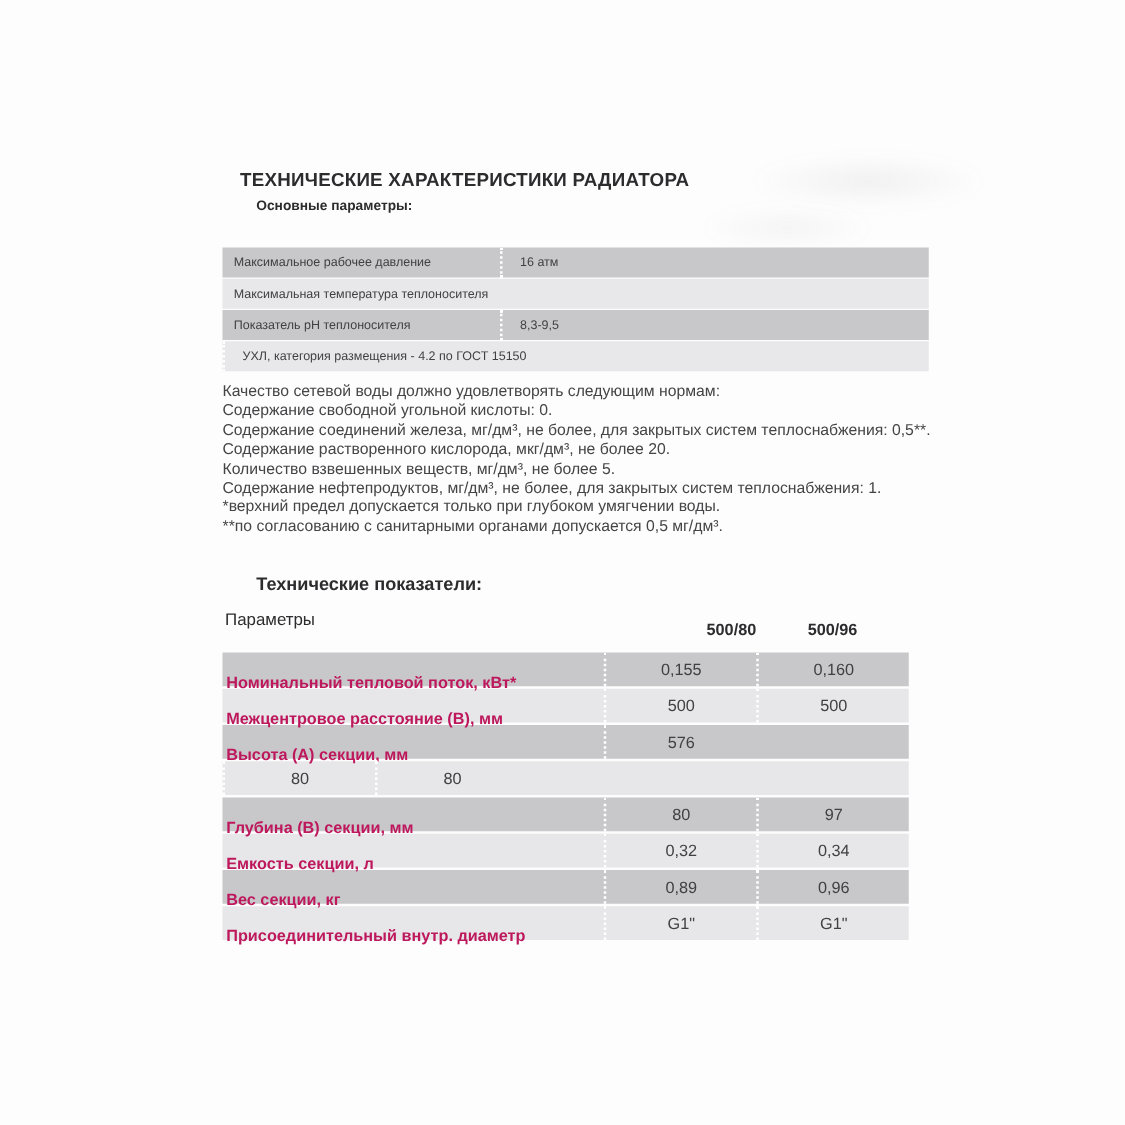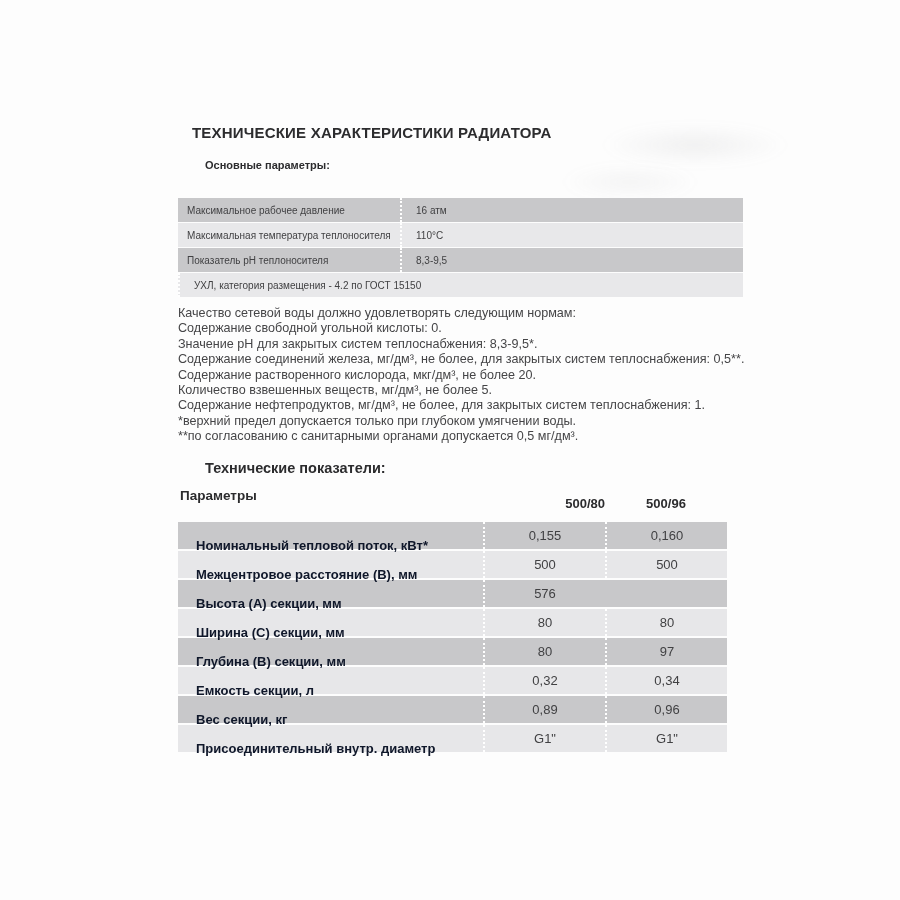--- a/index.html
+++ b/index.html
@@ -22,21 +22,21 @@
     position: absolute;
     border-radius: 50%;
     filter: blur(6px);
     pointer-events: none;
   }
   .artifact.a1 { left: 600px; top: 125px; width: 190px; height: 40px; background: radial-gradient(ellipse, rgba(120,120,125,0.10), rgba(120,120,125,0) 70%); }
   .artifact.a2 { left: 560px; top: 165px; width: 140px; height: 34px; background: radial-gradient(ellipse, rgba(120,120,125,0.07), rgba(120,120,125,0) 70%); }
 
   .page-title {
     position: absolute;
-    left: 192px; top: 124px;
+    left: 192px; top: 136px;
     font-size: 15px;
     font-weight: bold;
     color: #2c2c2e;
     letter-spacing: 0.2px;
   }
   .section-subtitle {
     position: absolute;
     left: 205px; top: 159px;
     font-size: 11px;
     font-weight: bold;
@@ -97,21 +97,21 @@
   .table2-header {
     position: absolute;
     left: 178px; top: 488px;
     width: 549px;
     height: 28px;
   }
   .table2-header .h-params {
     position: absolute;
     left: 2px; top: 0;
     font-size: 13.5px;
-    font-weight: bold;
+    font-weight: normal;
     color: #2c2c2e;
   }
   .table2-header .h-col1,
   .table2-header .h-col2 {
     position: absolute;
     top: 8px;
     width: 122px;
     text-align: center;
     font-size: 13px;
     font-weight: bold;
@@ -131,23 +131,23 @@
     height: 27px;
     margin-bottom: 2px;
     align-items: stretch;
     font-size: 13px;
   }
   .table2 .row:nth-child(odd)  { background: #c8c8ca; }
   .table2 .row:nth-child(even) { background: #e7e7e9; }
   .table2 .cell-label {
     width: 305px;
     box-sizing: border-box;
-    padding-left: 18px;
-    font-weight: bold;
-    color: #0f172a;
+    padding-left: 3px;
+    font-weight: bold;
+    color: #be185d;
     display: flex;
     align-items: center;
     margin-top: 20px;
   }
   .table2 .cell-v {
     width: 122px;
     box-sizing: border-box;
     border-left: 2px dotted #ffffff;
     display: flex;
     align-items: center;
@@ -166,35 +166,33 @@
   <div class="page-title">ТЕХНИЧЕСКИЕ ХАРАКТЕРИСТИКИ РАДИАТОРА</div>
   <div class="section-subtitle">Основные параметры:</div>
 
   <div class="table1">
     <div class="row">
       <div class="cell-label">Максимальное рабочее давление</div>
       <div class="cell-value">16 атм</div>
     </div>
     <div class="row">
       <div class="cell-label">Максимальная температура теплоносителя</div>
-      <div class="cell-value">110°C</div>
     </div>
     <div class="row">
       <div class="cell-label">Показатель pH теплоносителя</div>
       <div class="cell-value">8,3-9,5</div>
     </div>
     <div class="row">
       <div class="cell-value">УХЛ, категория размещения - 4.2 по ГОСТ 15150</div>
     </div>
   </div>
 
   <div class="notes">
     <div>Качество сетевой воды должно удовлетворять следующим нормам:</div>
     <div>Содержание свободной угольной кислоты: 0.</div>
-    <div>Значение pH для закрытых систем теплоснабжения: 8,3-9,5*.</div>
     <div>Содержание соединений железа, мг/дм³, не более, для закрытых систем теплоснабжения: 0,5**.</div>
     <div>Содержание растворенного кислорода, мкг/дм³, не более 20.</div>
     <div>Количество взвешенных веществ, мг/дм³, не более 5.</div>
     <div>Содержание нефтепродуктов, мг/дм³, не более, для закрытых систем теплоснабжения: 1.</div>
     <div>*верхний предел допускается только при глубоком умягчении воды.</div>
     <div>**по согласованию с санитарными органами допускается 0,5 мг/дм³.</div>
   </div>
 
   <div class="tech-heading">Технические показатели:</div>
 
@@ -213,21 +211,20 @@
     <div class="row">
       <div class="cell-label">Межцентровое расстояние (В), мм</div>
       <div class="cell-v">500</div>
       <div class="cell-v">500</div>
     </div>
     <div class="row">
       <div class="cell-label">Высота (А) секции, мм</div>
       <div class="cell-v">576</div>
     </div>
     <div class="row">
-      <div class="cell-label">Ширина (С) секции, мм</div>
       <div class="cell-v">80</div>
       <div class="cell-v">80</div>
     </div>
     <div class="row">
       <div class="cell-label">Глубина (В) секции, мм</div>
       <div class="cell-v">80</div>
       <div class="cell-v">97</div>
     </div>
     <div class="row">
       <div class="cell-label">Емкость секции, л</div>

